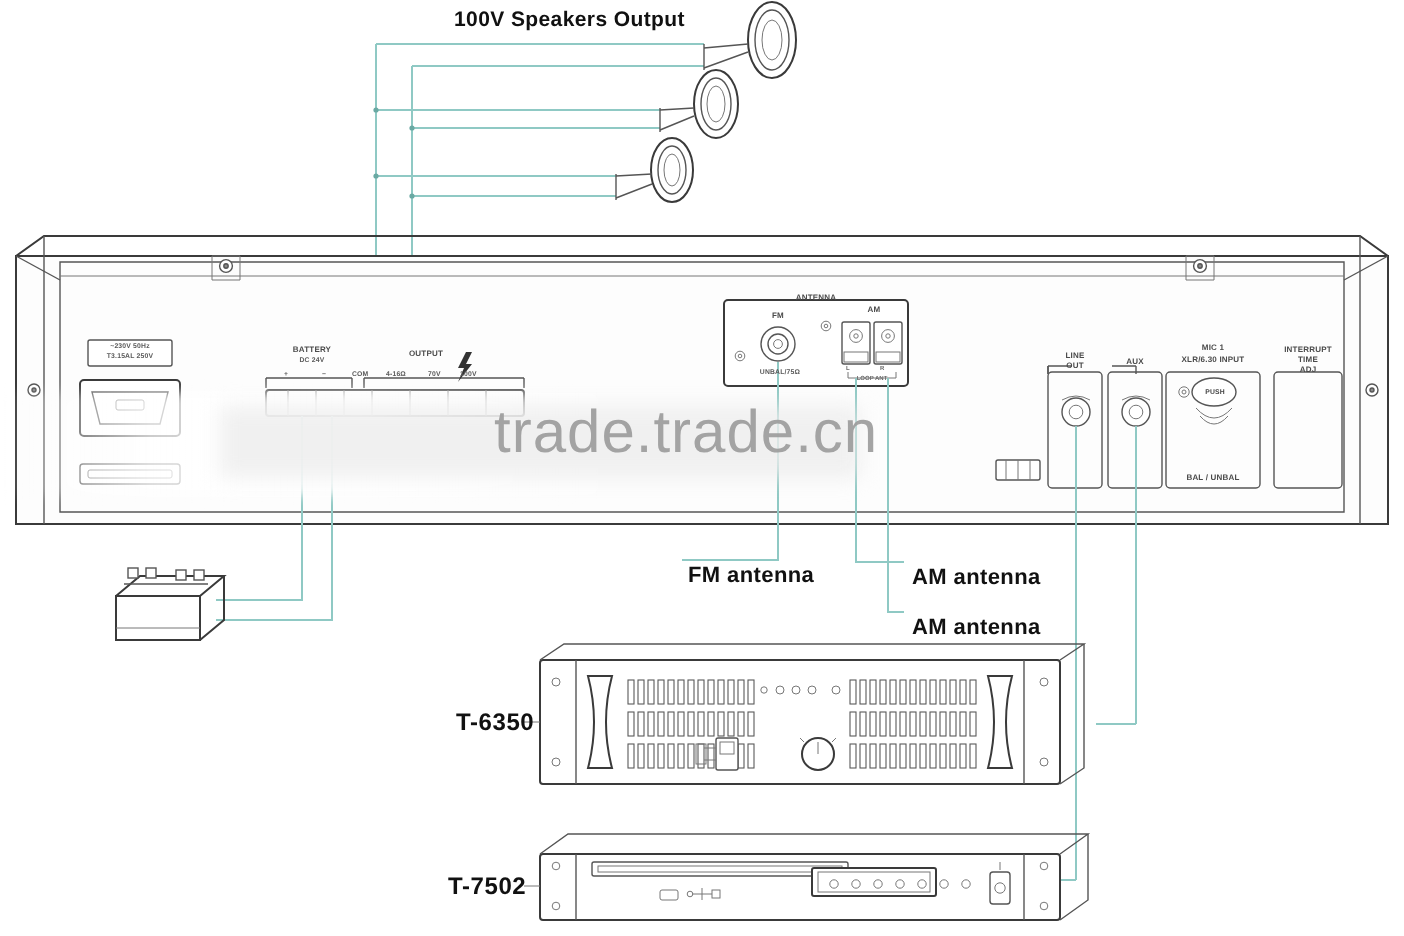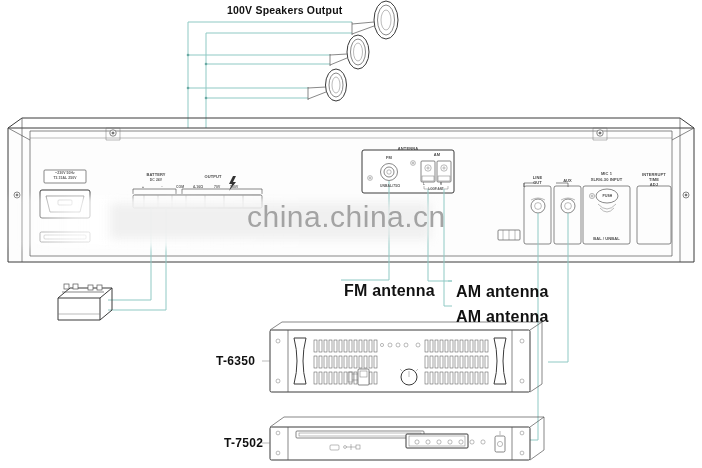--- a/index.html
+++ b/index.html
@@ -8,21 +8,21 @@
     font-family:"Liberation Sans", sans-serif;
     color:#1a1a1a;
   }
   #stage{position:absolute;left:0;top:0;width:702px;height:468px;}
   svg#diagram{position:absolute;left:0;top:0;width:702px;height:468px;}
 
   .lbl{position:absolute;white-space:nowrap;}
 
   
   .callout{
-    font-size:16px;font-weight:bold;letter-spacing:.2px;color:#111;
+    font-size:11px;font-weight:bold;letter-spacing:.2px;color:#111;
   }
   .modelname{
     font-size:12px;font-weight:bold;letter-spacing:.3px;color:#111;
   }
   .title-top{
     font-size:10.5px;font-weight:bold;letter-spacing:.2px;color:#111;
   }
 
   
   .micro{
@@ -496,20 +496,20 @@
   <div class="lbl micro2" style="left:598px;top:194px;width:19px;color:#444;">PUSH</div>
   <div class="lbl micro" style="left:586px;top:237px;width:41px;">BAL / UNBAL</div>
   <div class="lbl micro" style="left:638px;top:173px;width:32px;">INTERRUPT</div>
   <div class="lbl micro" style="left:638px;top:178px;width:32px;">TIME</div>
   <div class="lbl micro" style="left:638px;top:183px;width:32px;">ADJ</div>
 
   <div class="lbl callout" style="left:344px;top:282px;">FM antenna</div>
   <div class="lbl callout" style="left:456px;top:283px;">AM antenna</div>
   <div class="lbl callout" style="left:456px;top:308px;">AM antenna</div>
 
-  <div class="lbl modelname" style="left:216px;top:354px;text-align:right;">T-6350</div>
+  <div class="lbl modelname" style="left:228px;top:354px;text-align:right;">T-6350</div>
   <div class="lbl modelname" style="left:224px;top:436px;">T-7502</div>
 
   <div id="wmblur"></div>
   <div id="wmblur2"></div>
-  <div id="watermark">china.china.cn</div>
+  <div id="watermark">trade.trade.cn</div>
 
 </div>
 
 </body></html>

